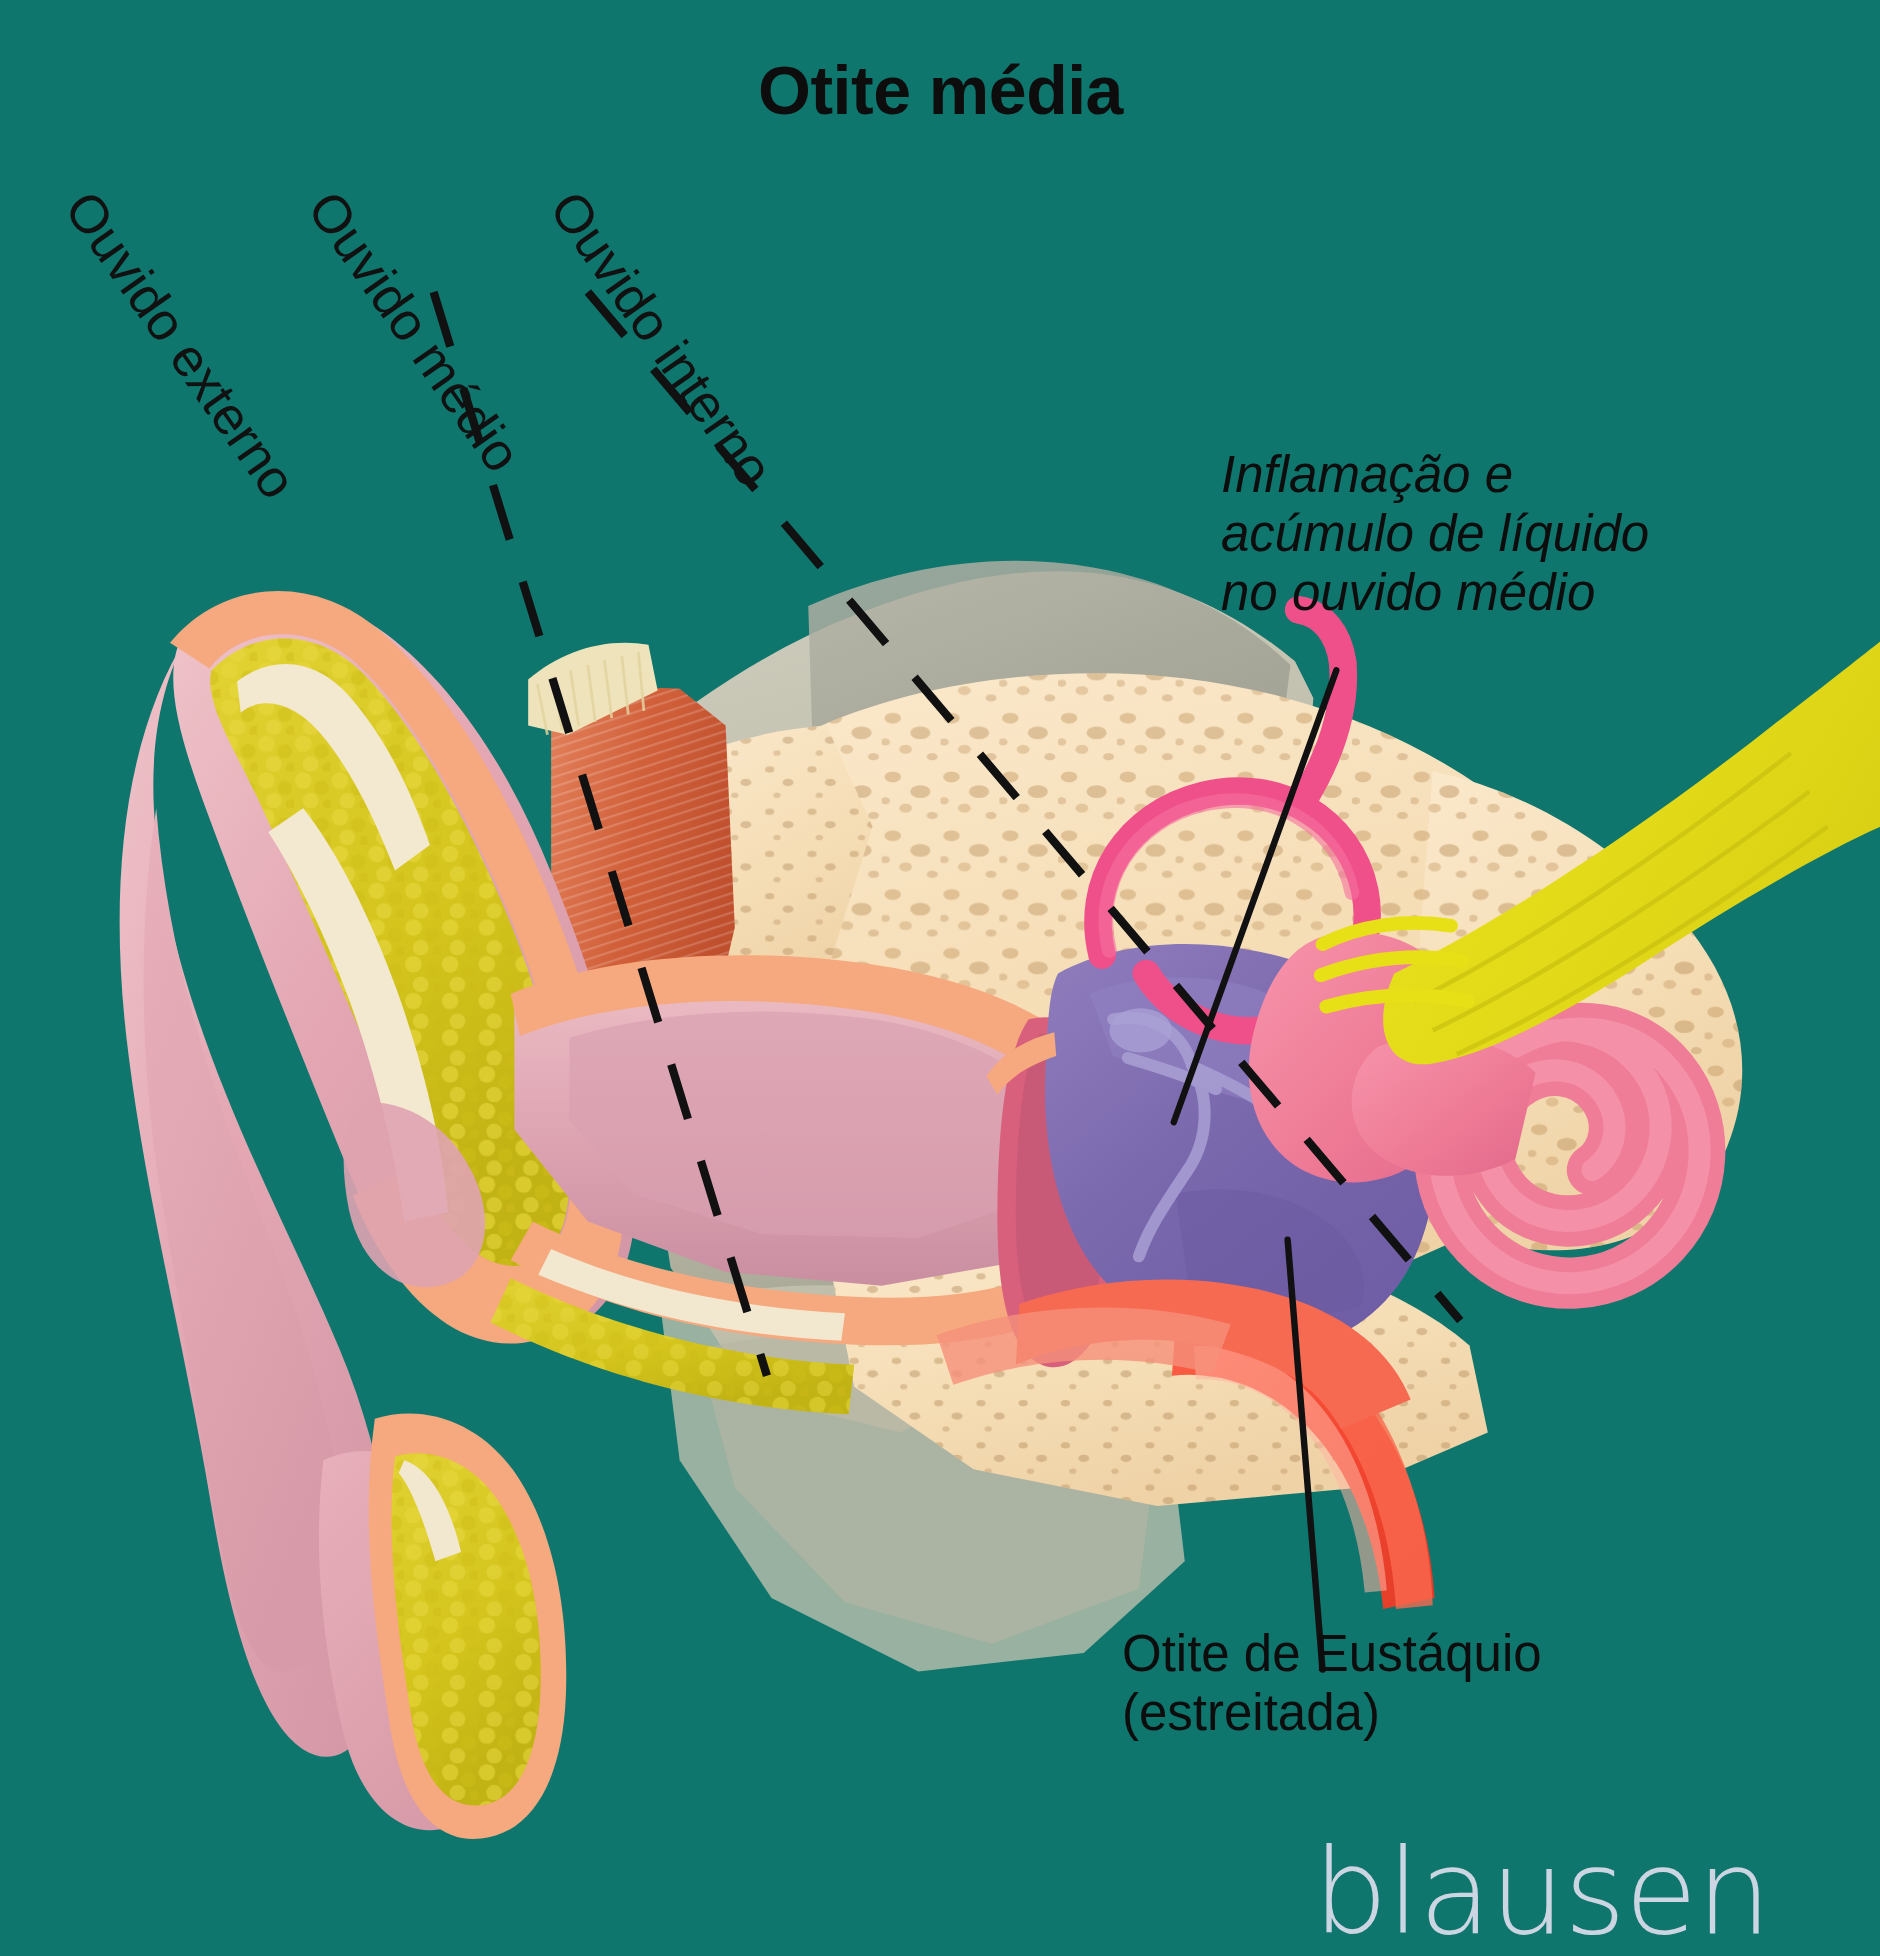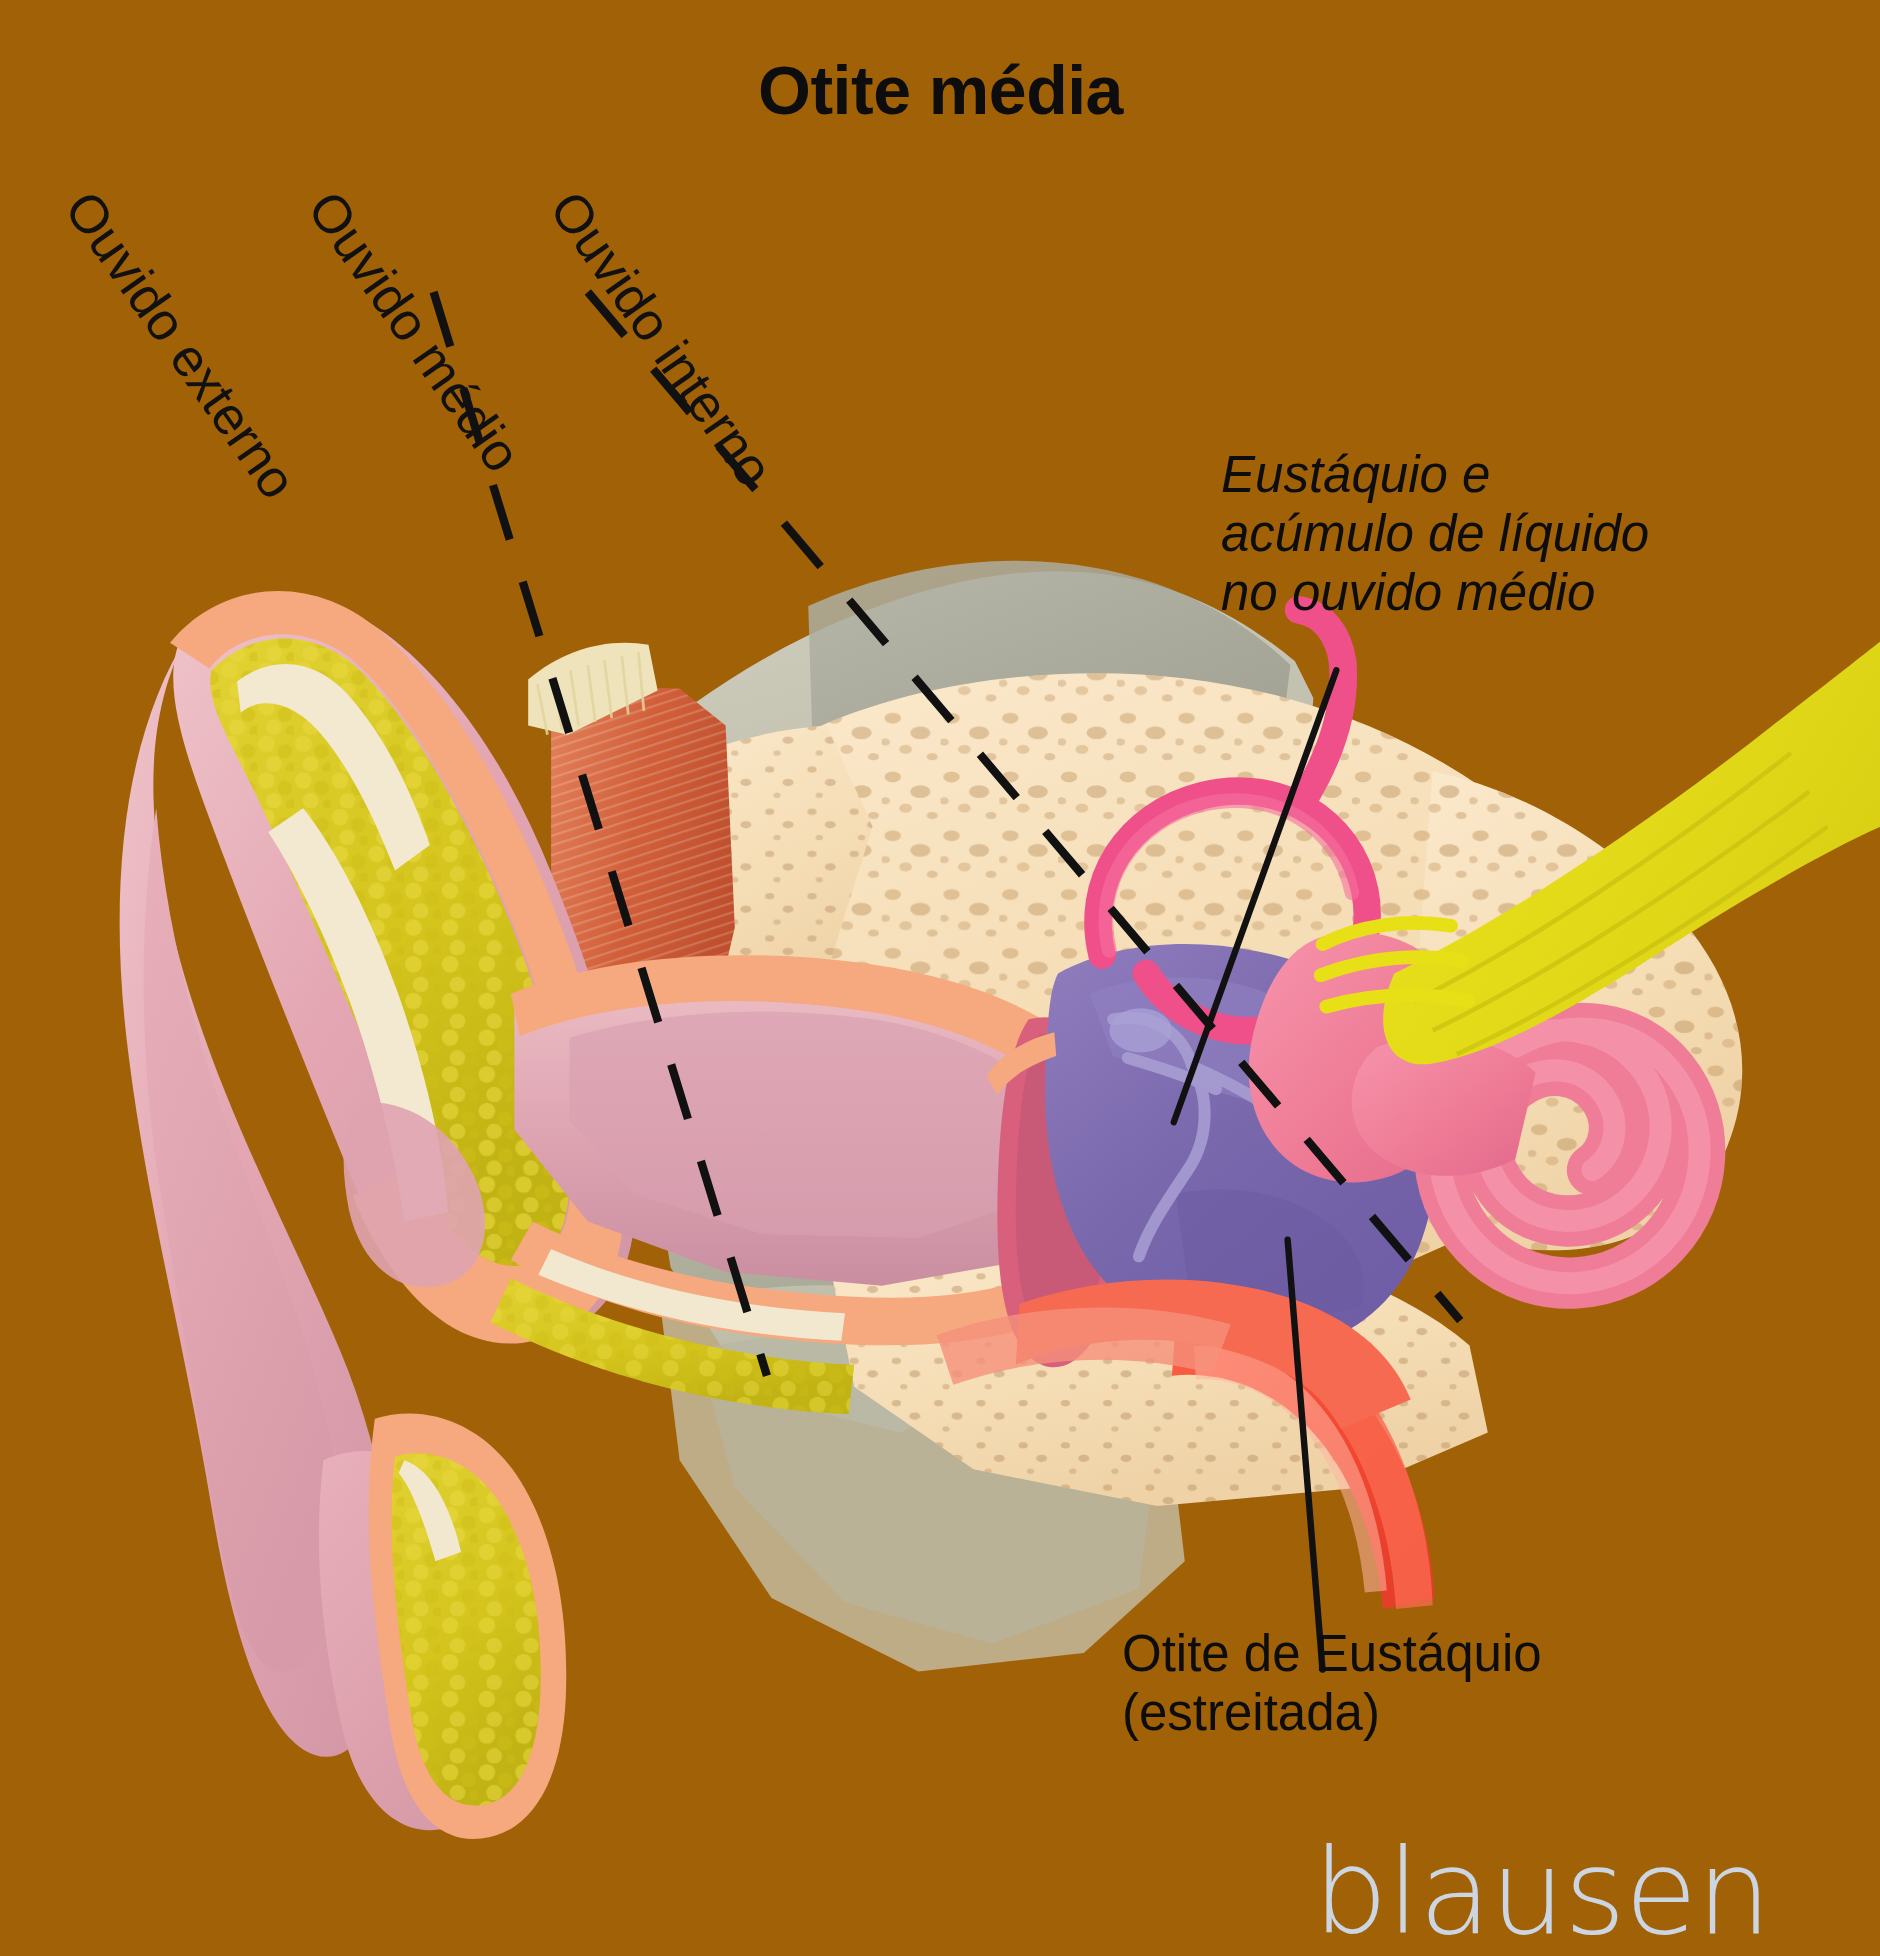--- a/index.html
+++ b/index.html
@@ -4,21 +4,21 @@
 <title>Otite média</title>
 <style>
   html,body{margin:0;padding:0;background:#ffffff;}
   body{
     width:1881px;height:1957px;
     font-family:"Liberation Sans","DejaVu Sans",sans-serif;
     color:#111;
     overflow:hidden;
     position:relative;
   }
-  #stage{position:relative;width:1881px;height:1957px;background:#a16207;}
+  #stage{position:relative;width:1881px;height:1957px;background:#0f766e;}
 
   
   .title{
     position:absolute;left:0;top:51px;width:1881px;
     text-align:center;
     font-size:68px;font-weight:bold;letter-spacing:-0.5px;
     color:#0d0d0d;
     white-space:nowrap;
   }
 
@@ -397,21 +397,21 @@
   </svg>
 
   <div class="title">Otite média</div>
 
   <div class="rot-label" style="left:103px;top:180px;transform:rotate(55deg);">Ouvido externo</div>
 
   <div class="rot-label" style="left:346px;top:180px;transform:rotate(55deg);">Ouvido médio</div>
 
   <div class="rot-label" style="left:588px;top:180px;transform:rotate(55deg);">Ouvido interno</div>
 
-  <div class="callout italic" style="left:1221px;top:445px;">Eustáquio e
+  <div class="callout italic" style="left:1221px;top:445px;">Inflamação e
 acúmulo de líquido
 no ouvido médio</div>
 
   <div class="callout" style="left:1122px;top:1624px;">Otite de Eustáquio
 (estreitada)</div>
 
   <div class="watermark">blausen</div>
 
 </div>
 

